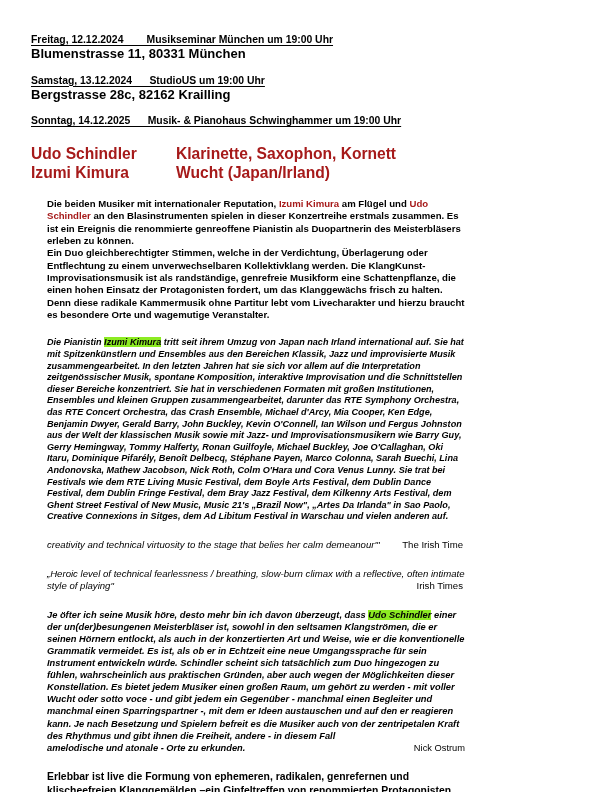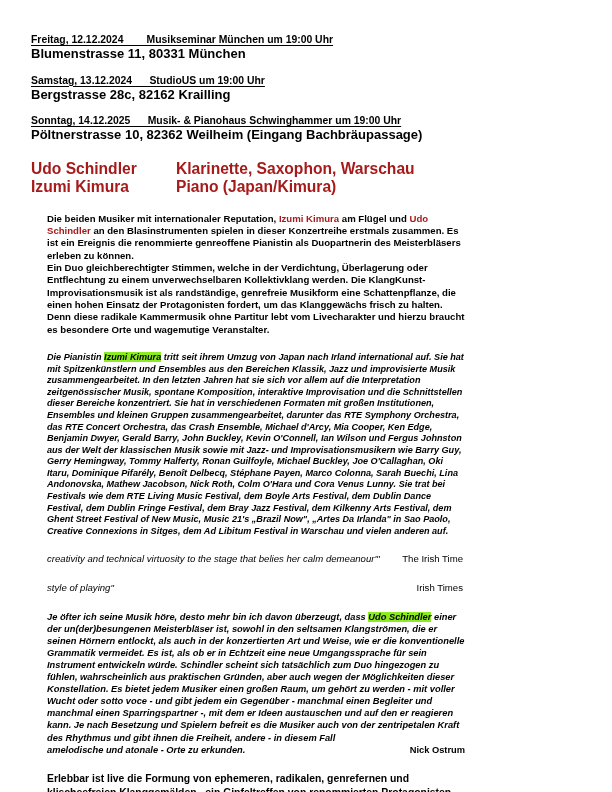--- a/index.html
+++ b/index.html
@@ -119,21 +119,21 @@
 
   .para-sch {
     font-size: 9.3px;
     font-weight: bold;
     font-style: italic;
     line-height: 12.1px;
     margin-top: 12px;
   }
   .para-sch .src-right {
     font-style: normal;
-    font-weight: bold;
+    font-weight: normal;
   }
 
   .closing {
     font-size: 10.4px;
     font-weight: bold;
     line-height: 14.6px;
     margin-top: 13px;
   }
 </style>
 </head>
@@ -148,48 +148,48 @@
       <div class="venue-line">Blumenstrasse 11, 80331 München</div>
     </div>
 
     <div class="date-entry">
       <div class="date-line">Samstag, 13.12.2024      StudioUS um 19:00 Uhr</div>
       <div class="venue-line">Bergstrasse 28c, 82162 Krailling</div>
     </div>
 
     <div class="date-entry">
       <div class="date-line">Sonntag, 14.12.2025      Musik- &amp; Pianohaus Schwinghammer um 19:00 Uhr</div>
-      <div class="venue-line">Pöltnerstrasse 10, 82362 Weilheim (Eingang Bachbräupassage)</div>
     </div>
 
   </div>
 
   <div class="title-block">
     <div class="title-row" style="color: rgb(166, 26, 26);">
       <span class="who">Udo Schindler</span>
-      <span class="what">Klarinette, Saxophon, Warschau</span>
+      <span class="what">Klarinette, Saxophon, Kornett</span>
     </div>
     <div class="title-row" style="color: rgb(166, 26, 26);">
       <span class="who">Izumi Kimura</span>
-      <span class="what">Piano (Japan/Kimura)</span>
+      <span class="what">Wucht (Japan/Irland)</span>
     </div>
   </div>
 
   <p class="para intro"><span>Die beiden Musiker mit internationaler Reputation, </span><span class="red" style="color: rgb(166, 26, 26);">Izumi Kimura</span><span> am Flügel und </span><span class="red" style="color: rgb(166, 26, 26);">Udo Schindler</span><span> an den Blasinstrumenten spielen in dieser Konzertreihe erstmals zusammen. Es ist ein Ereignis die renommierte genreoffene Pianistin als Duopartnerin des Meisterbläsers erleben zu können.</span><br><span>Ein Duo gleichberechtigter Stimmen, welche in der Verdichtung, Überlagerung oder Entflechtung zu einem unverwechselbaren Kollektivklang werden. Die KlangKunst-Improvisationsmusik ist als randständige, genrefreie Musikform eine Schattenpflanze, die einen hohen Einsatz der Protagonisten fordert, um das Klanggewächs frisch zu halten. Denn diese radikale Kammermusik ohne Partitur lebt vom Livecharakter und hierzu braucht es besondere Orte und wagemutige Veranstalter.</span></p>
 
   <p class="para-italic"><span>Die Pianistin </span><span class="hl" style="background: rgb(140, 235, 34);">Izumi Kimura</span><span> tritt seit ihrem Umzug von Japan nach Irland international auf. Sie hat mit Spitzenkünstlern und Ensembles aus den Bereichen Klassik, Jazz und improvisierte Musik zusammengearbeitet. In den letzten Jahren hat sie sich vor allem auf die Interpretation zeitgenössischer Musik, spontane Komposition, interaktive Improvisation und die Schnittstellen dieser Bereiche konzentriert. Sie hat in verschiedenen Formaten mit großen Institutionen, Ensembles und kleinen Gruppen zusammengearbeitet, darunter das RTE Symphony Orchestra, das RTE Concert Orchestra, das Crash Ensemble, Michael d'Arcy, Mia Cooper, Ken Edge, Benjamin Dwyer, Gerald Barry, John Buckley, Kevin O'Connell, Ian Wilson und Fergus Johnston aus der Welt der klassischen Musik sowie mit Jazz- und Improvisationsmusikern wie Barry Guy, Gerry Hemingway, Tommy Halferty, Ronan Guilfoyle, Michael Buckley, Joe O'Callaghan, Oki Itaru, Dominique Pifarély, Benoît Delbecq, Stéphane Payen, Marco Colonna, Sarah Buechi, Lina Andonovska, Mathew Jacobson, Nick Roth, Colm O'Hara und Cora Venus Lunny. Sie trat bei Festivals wie dem RTE Living Music Festival, dem Boyle Arts Festival, dem Dublin Dance Festival, dem Dublin Fringe Festival, dem Bray Jazz Festival, dem Kilkenny Arts Festival, dem Ghent Street Festival of New Music, Music 21's „Brazil Now", „Artes Da Irlanda" in Sao Paolo, Creative Connexions in Sitges, dem Ad Libitum Festival in Warschau und vielen anderen auf.</span></p>
 
   <p class="quote-it">
     <span class="attrib-line">
       <span class="tail">creativity and technical virtuosity to the stage that belies her calm demeanour'"</span>
       <span class="src pad-r">The Irish Time</span>
     </span>
   </p>
 
   <p class="quote-it">
+    <span>„Heroic level of technical fearlessness / breathing, slow-burn climax with a reflective, often intimate</span>
     <span class="attrib-line">
       <span class="tail">style of playing"</span>
       <span class="src pad-r">Irish Times</span>
     </span>
   </p>
 
 
   <p class="para-sch"><span>Je öfter ich seine Musik höre, desto mehr bin ich davon überzeugt, dass </span><span class="hl" style="background: rgb(140, 235, 34);">Udo Schindler</span><span> einer der un(der)besungenen Meisterbläser ist, sowohl in den seltsamen Klangströmen, die er seinen Hörnern entlockt, als auch in der konzertierten Art und Weise, wie er die konventionelle Grammatik vermeidet. Es ist, als ob er in Echtzeit eine neue Umgangssprache für sein Instrument entwickeln würde. Schindler scheint sich tatsächlich zum Duo hingezogen zu fühlen, wahrscheinlich aus praktischen Gründen, aber auch wegen der Möglichkeiten dieser Konstellation. Es bietet jedem Musiker einen großen Raum, um gehört zu werden - mit voller Wucht oder sotto voce - und gibt jedem ein Gegenüber - manchmal einen Begleiter und manchmal einen Sparringspartner -, mit dem er Ideen austauschen und auf den er reagieren kann. Je nach Besetzung und Spielern befreit es die Musiker auch von der zentripetalen Kraft des Rhythmus und gibt ihnen die Freiheit, andere - in diesem Fall </span>
     <span class="attrib-line">
       <span class="tail">amelodische und atonale - Orte zu erkunden.</span>

